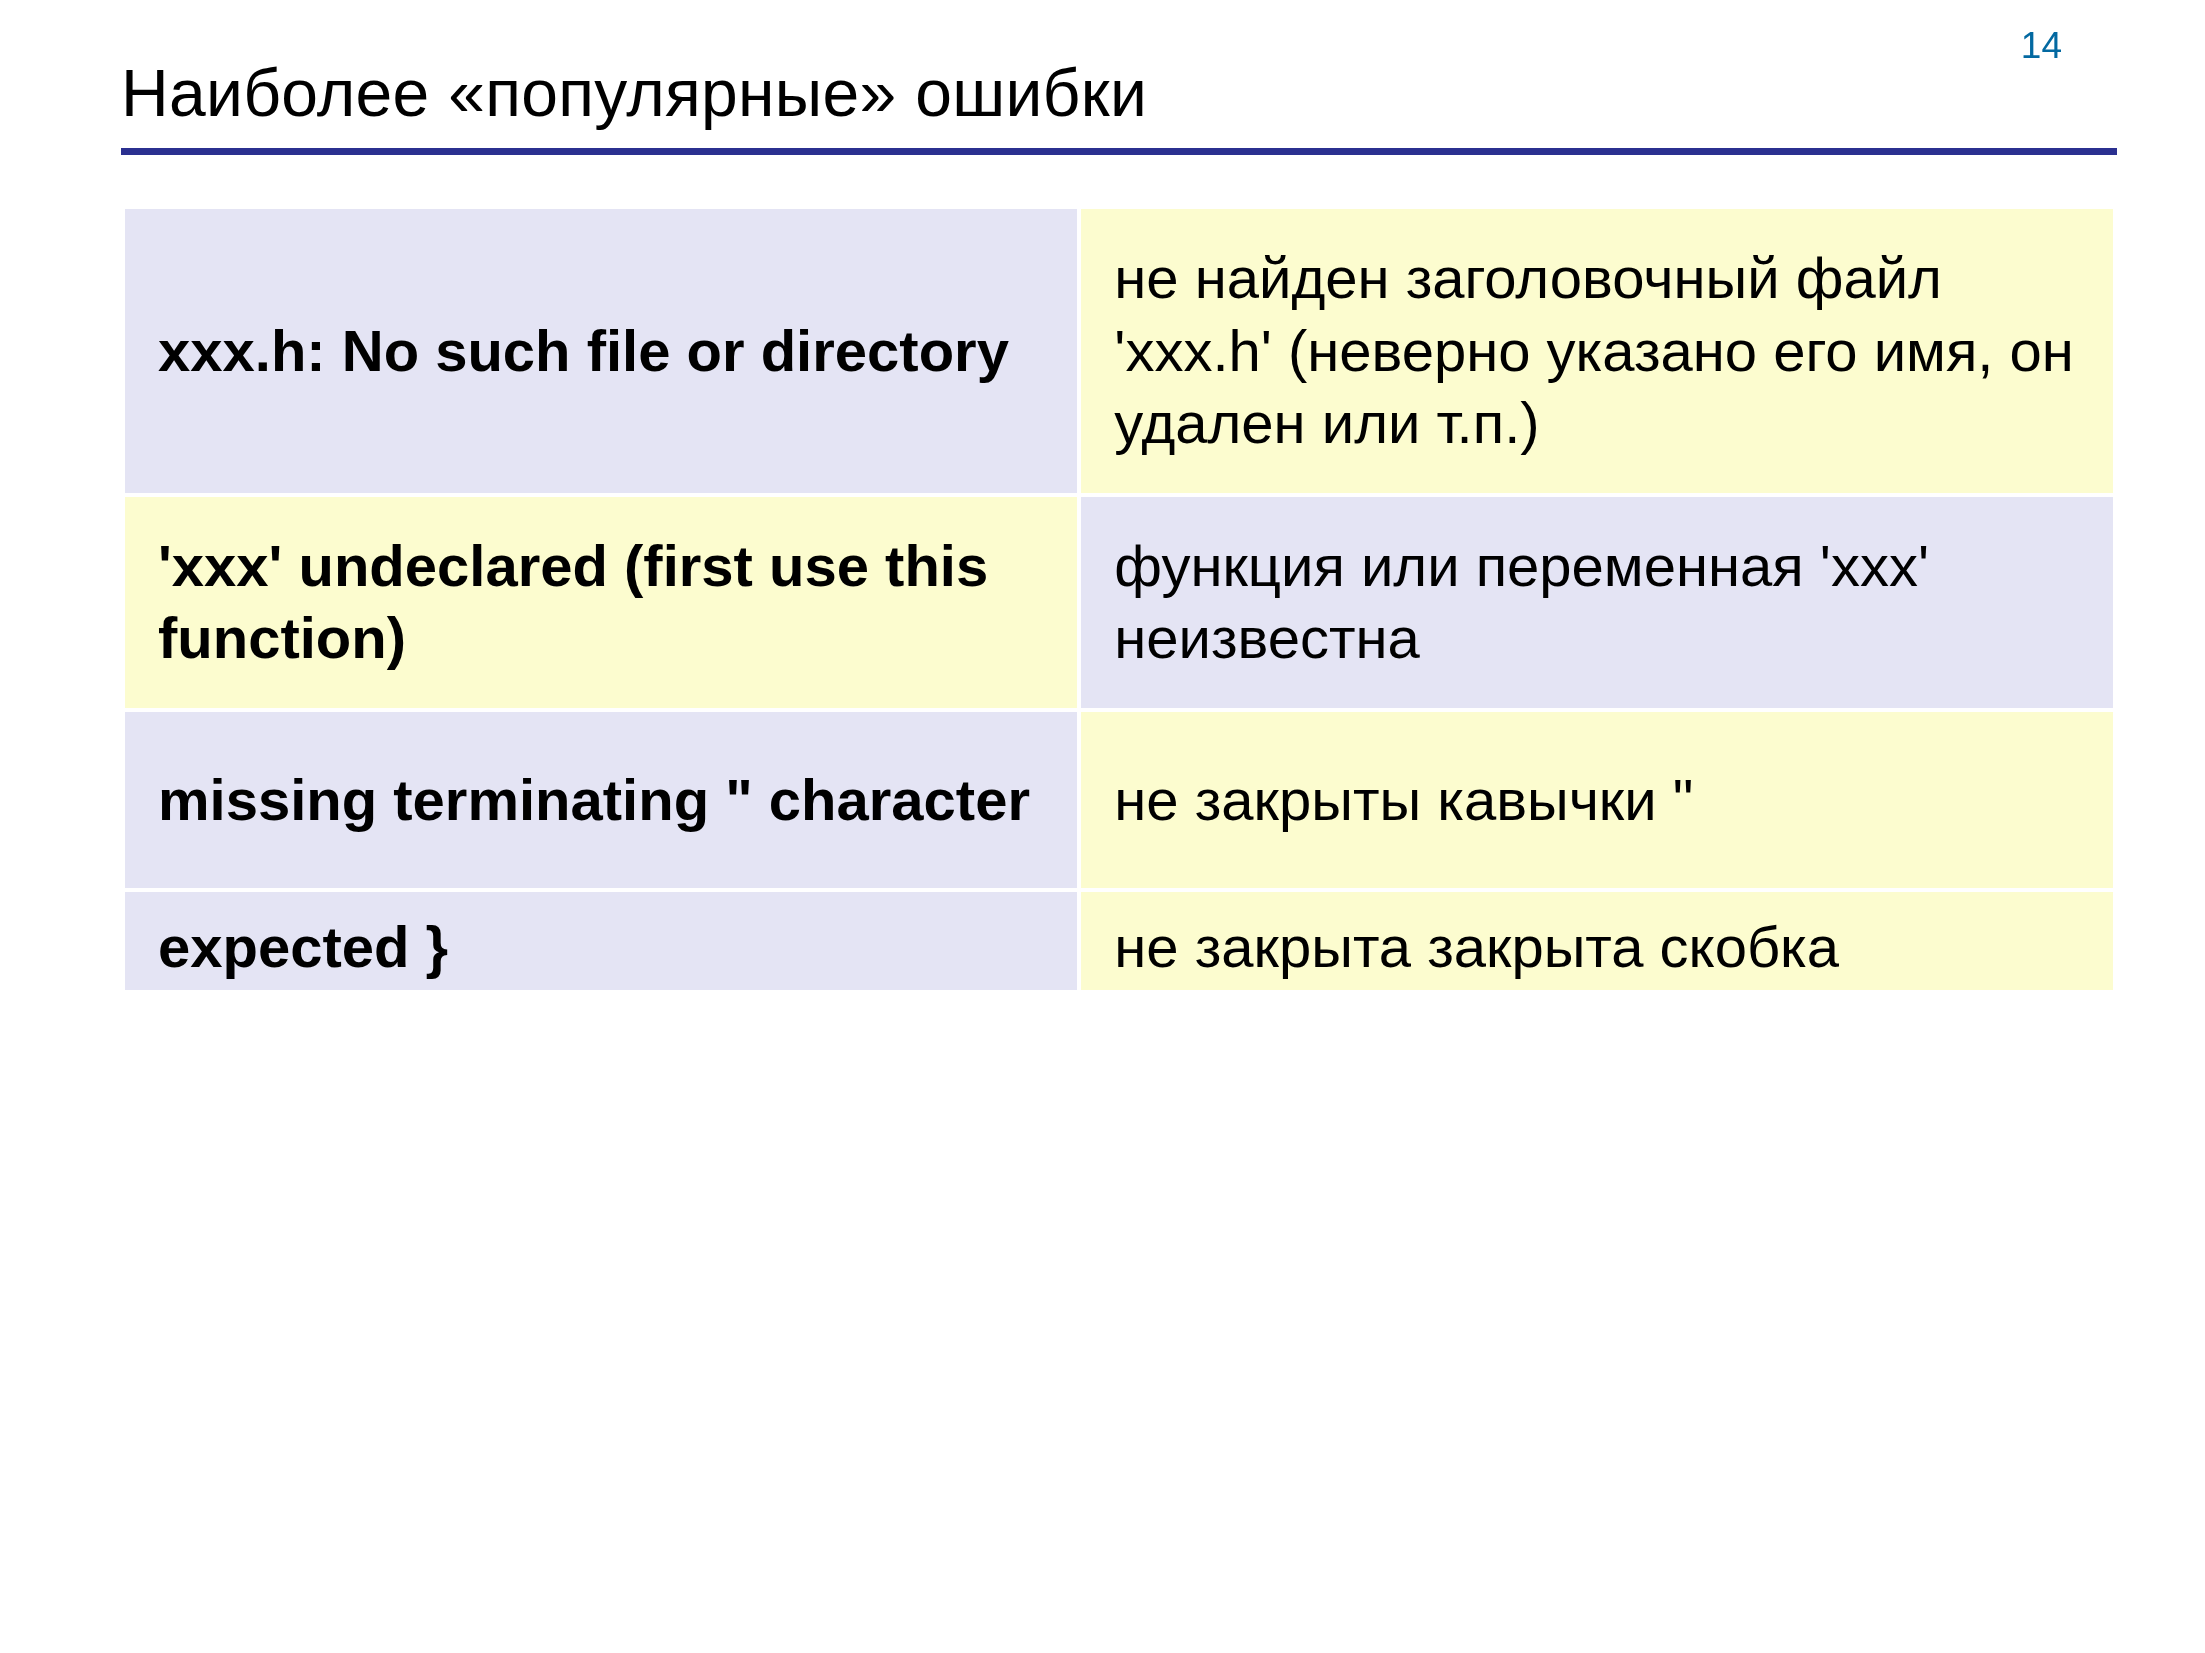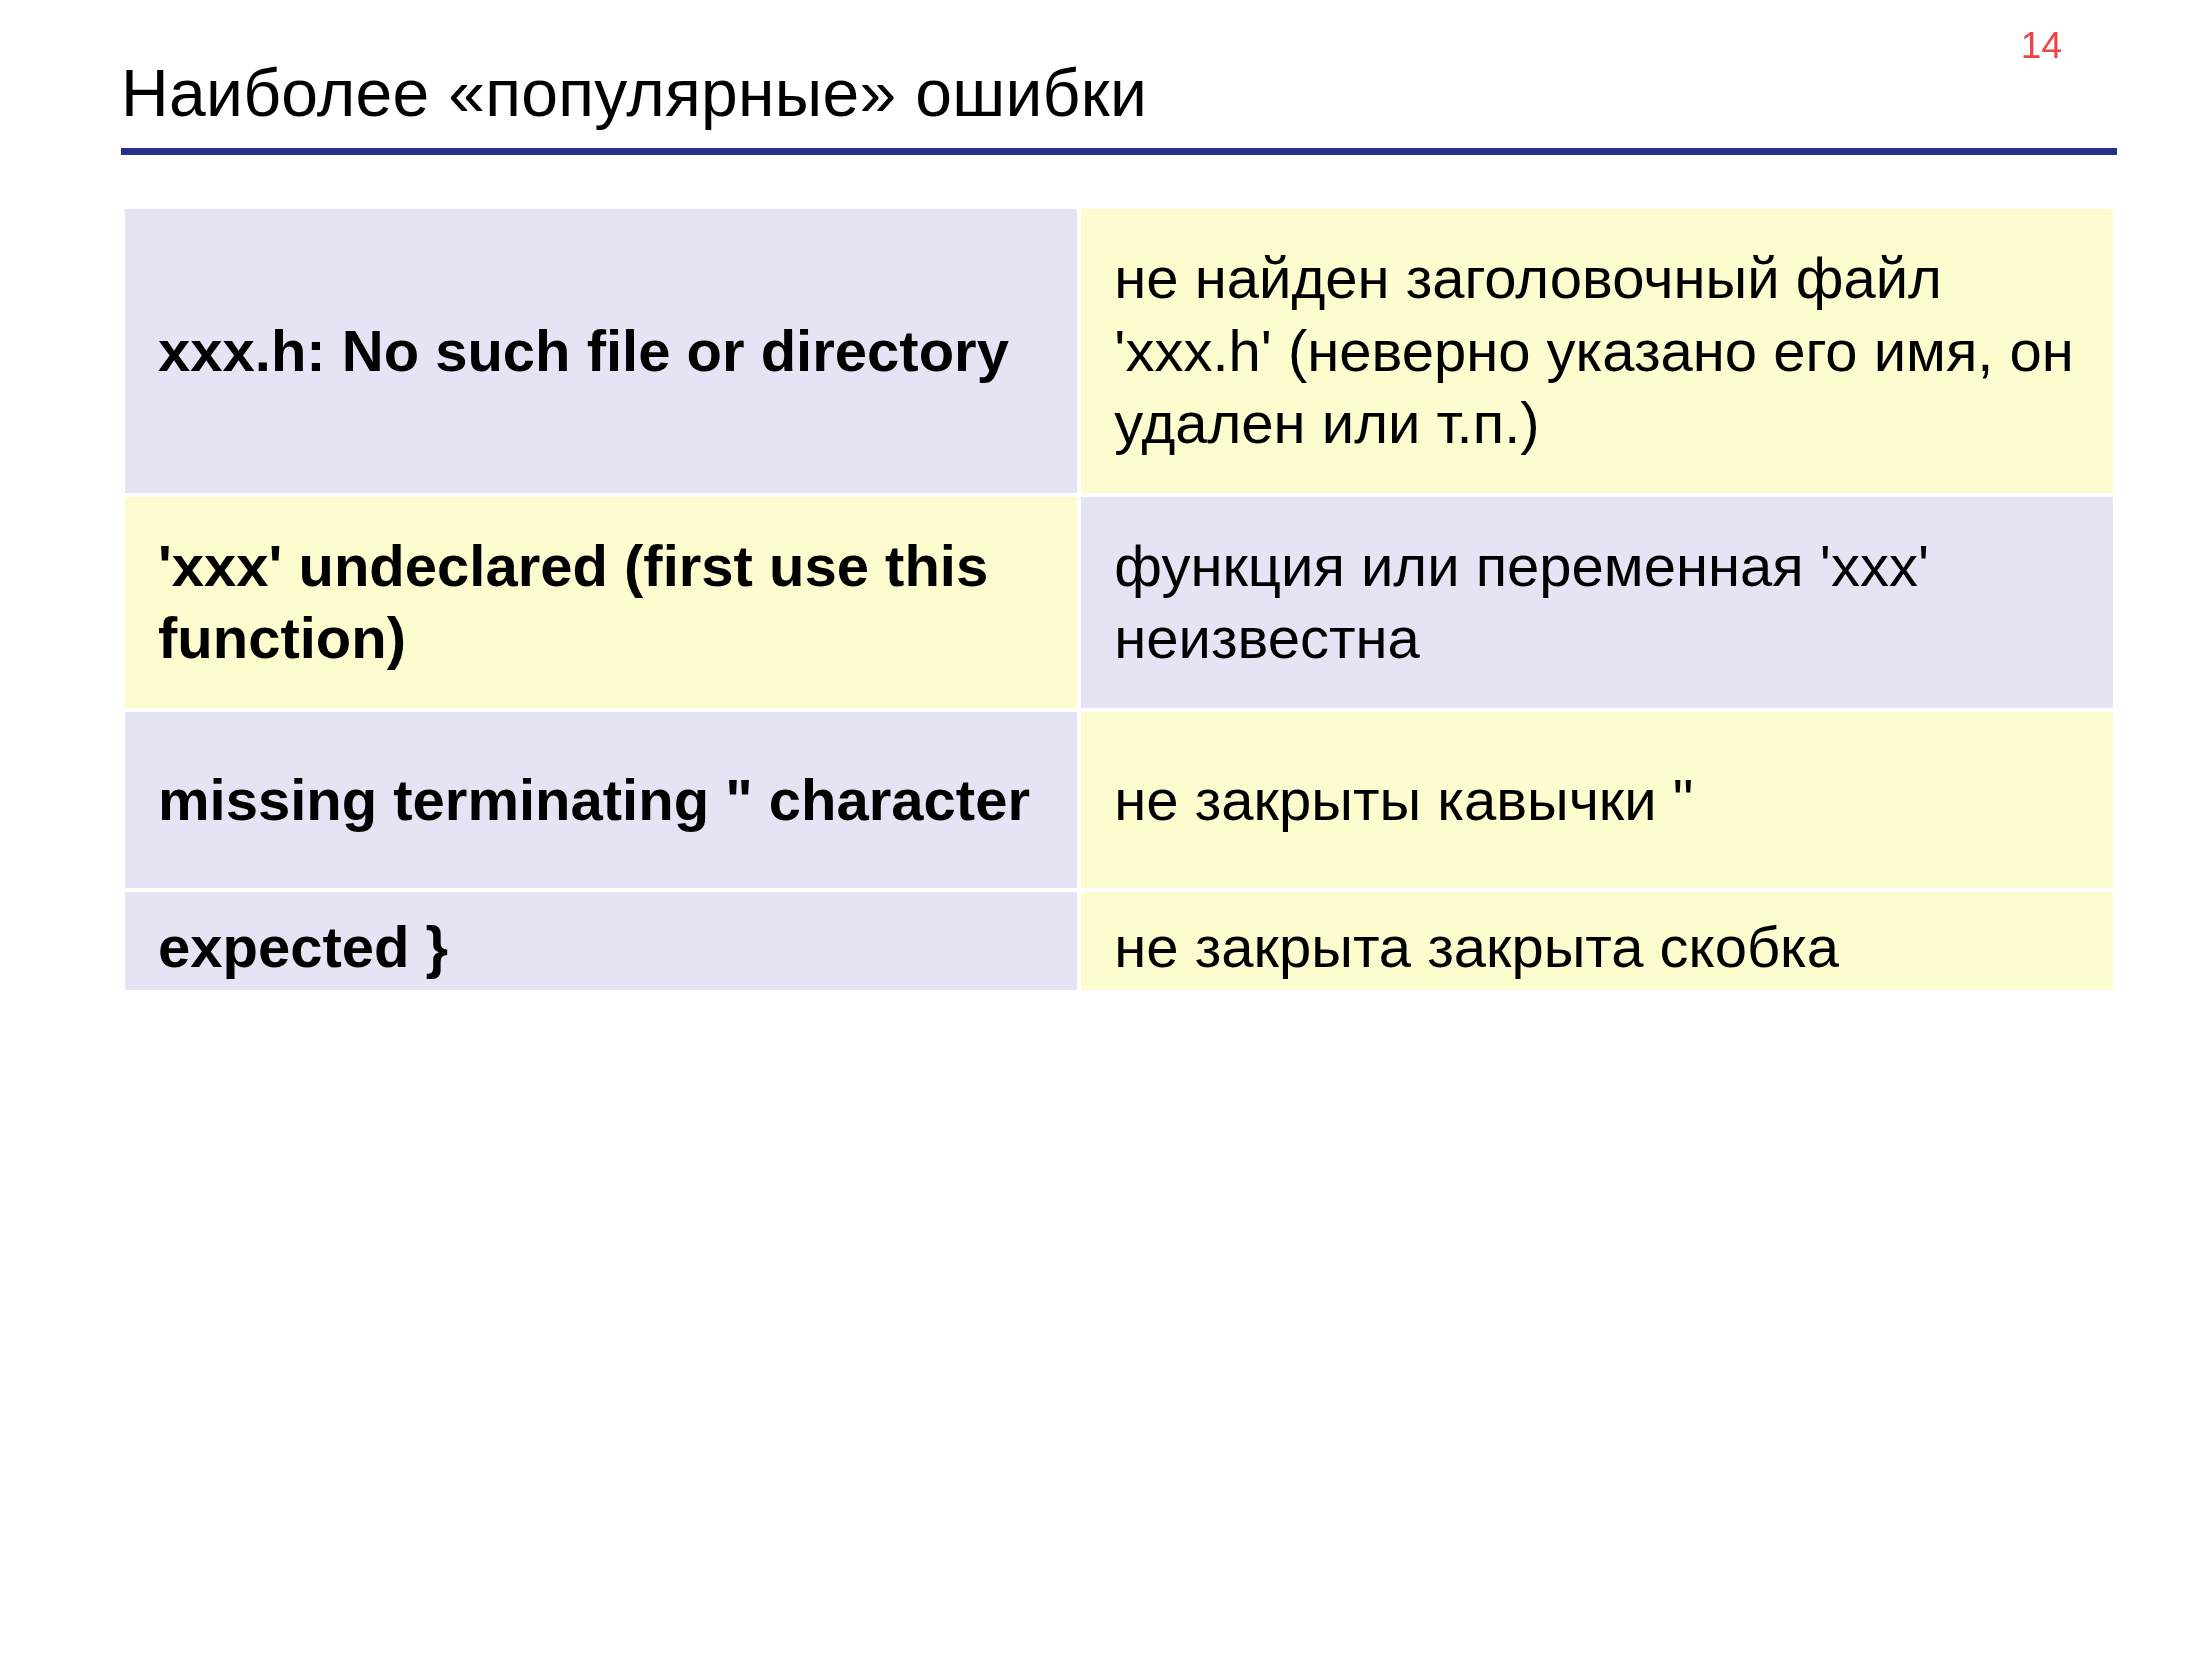--- a/index.html
+++ b/index.html
@@ -16,21 +16,21 @@
     box-sizing: border-box;
     width: 2205px;
     height: 1654px;
     padding: 44px 88px 66px 121px;
   }
   .page-number {
     position: absolute;
     top: 25px;
     right: 143px;
     font-size: 37px;
-    color: #ef4444;
+    color: #0369a1;
   }
   .title {
     font-size: 66px;
     font-weight: normal;
     margin: 11px 0 16.5px 0;
     letter-spacing: 0.3px;
   }
   .rule {
     height: 7.7px;
     background: #2b3090;

